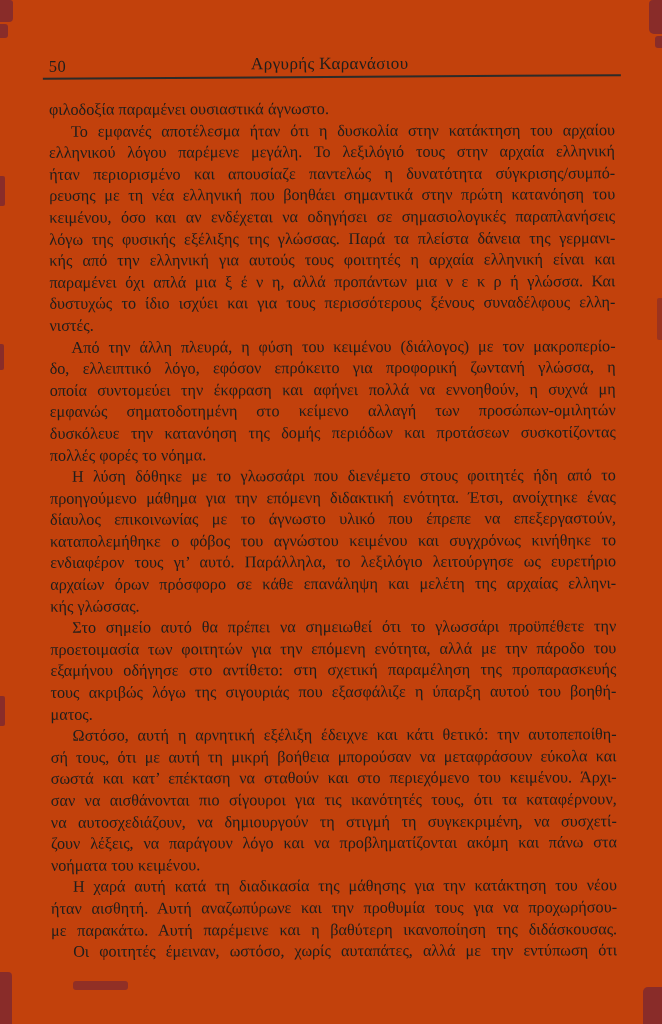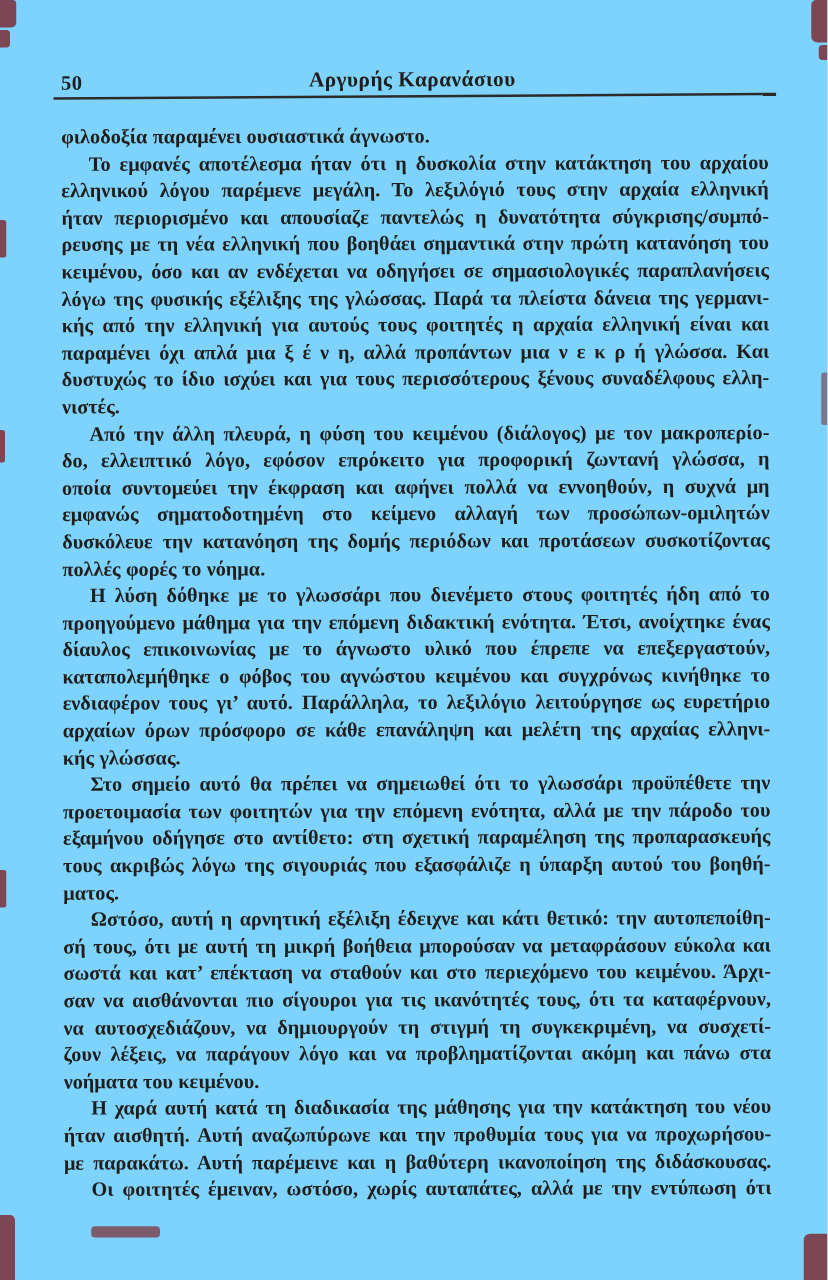--- a/index.html
+++ b/index.html
@@ -1,21 +1,20 @@
 <!DOCTYPE html>
 <html lang="el"><head>
 <meta charset="utf-8">
 <style>
   html,body{margin:0;padding:0;background:#e9e9e9;}
   .stage{
     width:662px;height:1024px;position:relative;overflow:hidden;
-    background:#7dd3fc;
+    background:#c2410c;
     font-family:"Liberation Serif", serif;
     color:#1f1e1c;
-    font-weight:bold;
   }
   .tilt{position:absolute;inset:0;transform:rotate(-0.15deg);transform-origin:50% 50%;}
 
   
   .pagenum{
     position:absolute;left:50px;top:56px;
     font-size:16.5px;letter-spacing:.3px;
   }
   .running-head{
     position:absolute;left:0;right:0;top:54px;

